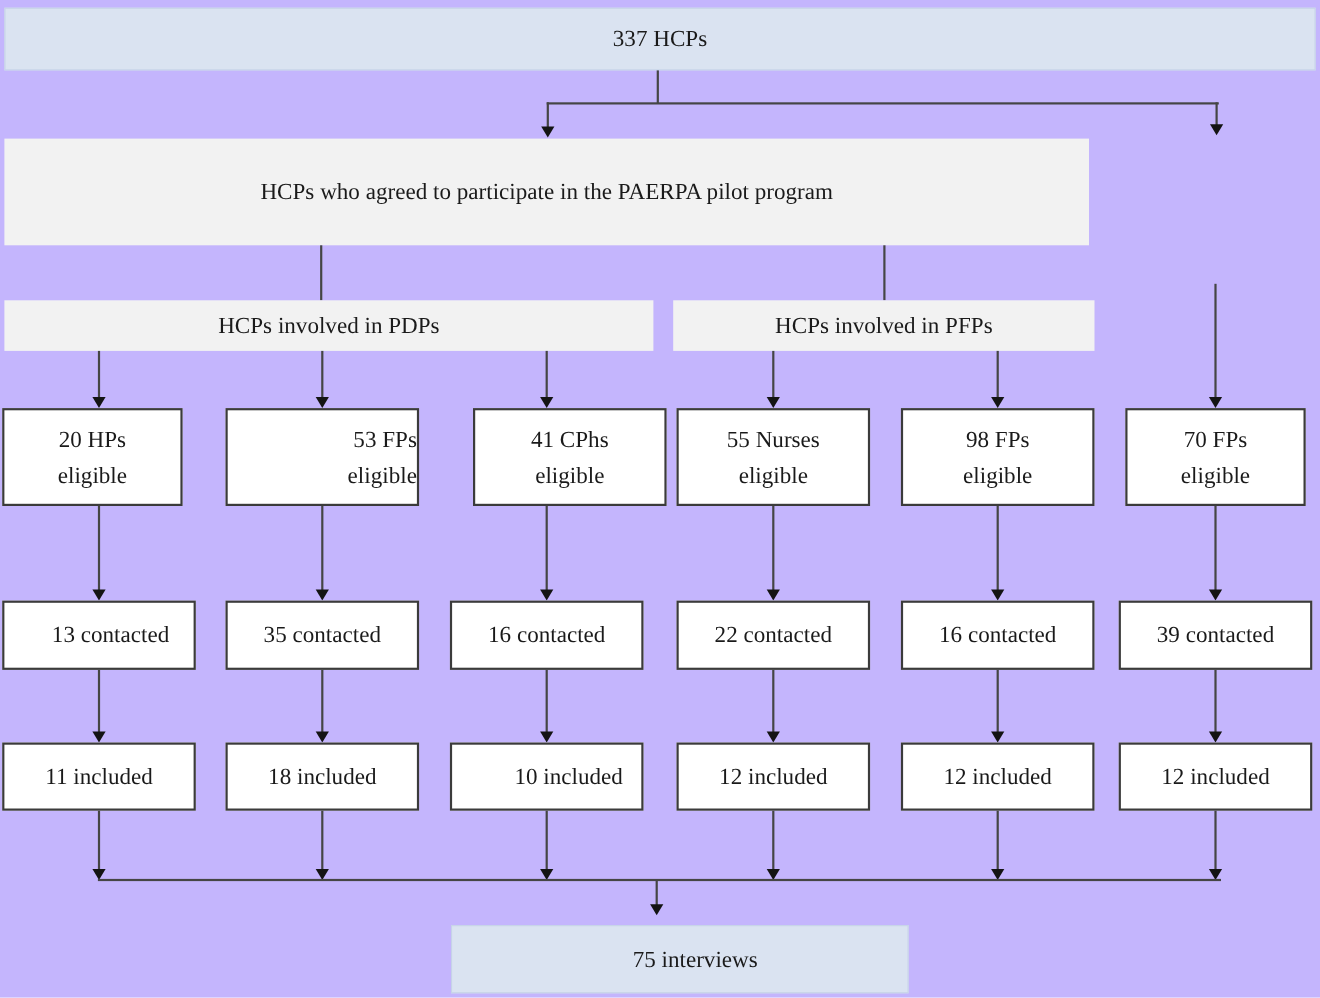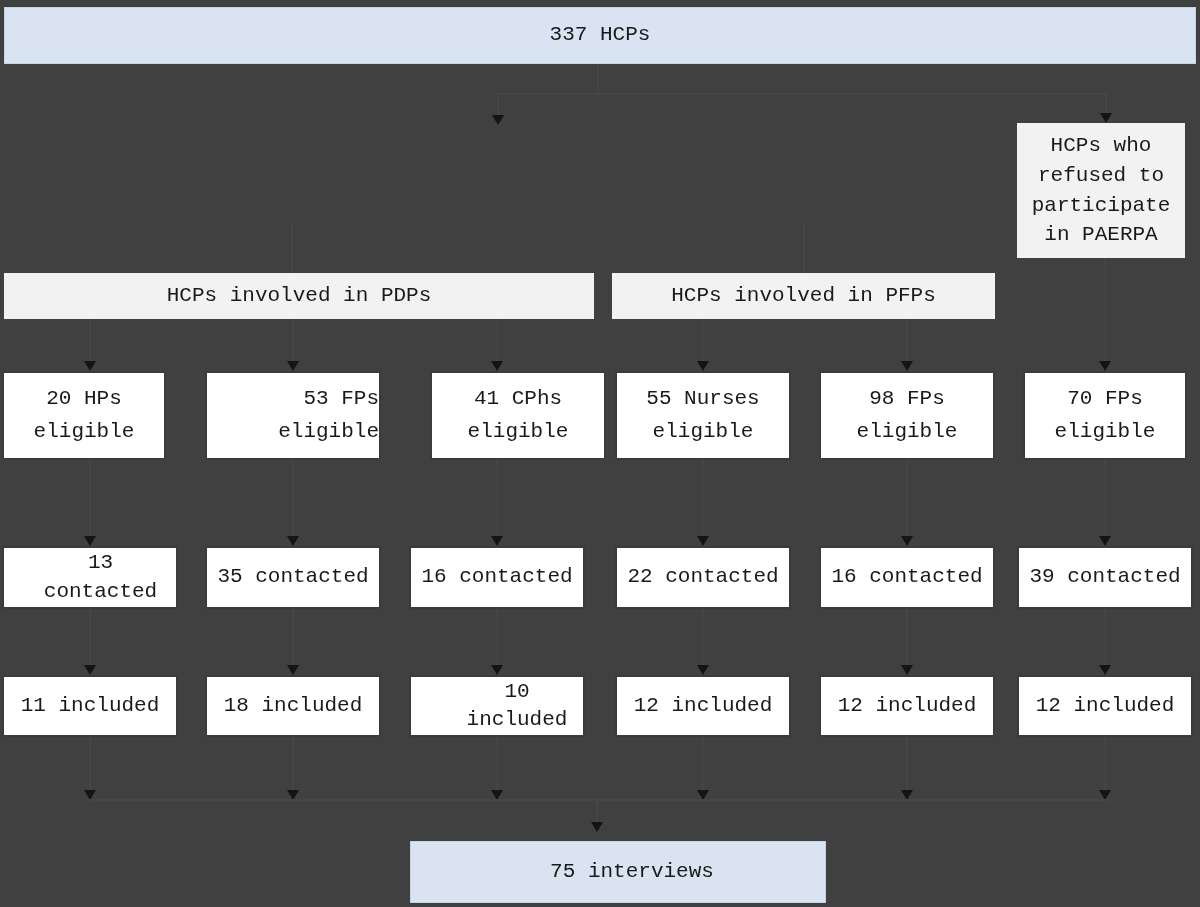--- a/index.html
+++ b/index.html
@@ -8,22 +8,22 @@
     --gray-fill: #f2f2f2;
     --box-border: #3b3b3b;
     --line: #454545;
     --text: #1a1a1a;
   }
   html, body { margin: 0; padding: 0; background: #ffffff; }
   #stage {
     position: relative;
     width: 1200px;
     height: 907px;
-    background: #404040;
-    font-family: Liberation Mono, monospace;
+    background: #c4b5fd;
+    font-family: Liberation Serif, serif;
     color: var(--text);
     overflow: hidden;
   }
   .box {
     position: absolute;
     box-sizing: border-box;
     display: flex;
     align-items: center;
     justify-content: center;
     text-align: center;
@@ -52,22 +52,22 @@
     <span>337 HCPs</span>
   </div>
 
   <div class="vline" style="left:597px; top:64px; height:30px;"></div>
   <div class="hline" style="left:497px; top:93px; width:611px;"></div>
   <div class="vline" style="left:497px; top:93px; height:23px;"></div>
   <div class="ah" style="left:492px; top:115px;"></div>
   <div class="vline" style="left:1105px; top:93px; height:21px;"></div>
   <div class="ah" style="left:1100px; top:113px;"></div>
 
-  <div class="box gray" style="left:1017px; top:123px; width:168px; height:135px; padding:0 12px; line-height:1.42;">
-    <span>HCPs who refused to participate in PAERPA</span>
+  <div class="box gray" style="left:4px; top:126px; width:986px; height:97px;">
+    <span>HCPs who agreed to participate in the PAERPA pilot program</span>
   </div>
 
   <div class="vline" style="left:291px; top:223px; height:50px;"></div>
   <div class="vline" style="left:803px; top:223px; height:50px;"></div>
 
   <div class="box gray" style="left:4px; top:273px; width:590px; height:46px;">
     <span>HCPs involved in PDPs</span>
   </div>
   <div class="box gray" style="left:612px; top:273px; width:383px; height:46px;">
     <span>HCPs involved in PFPs</span>

